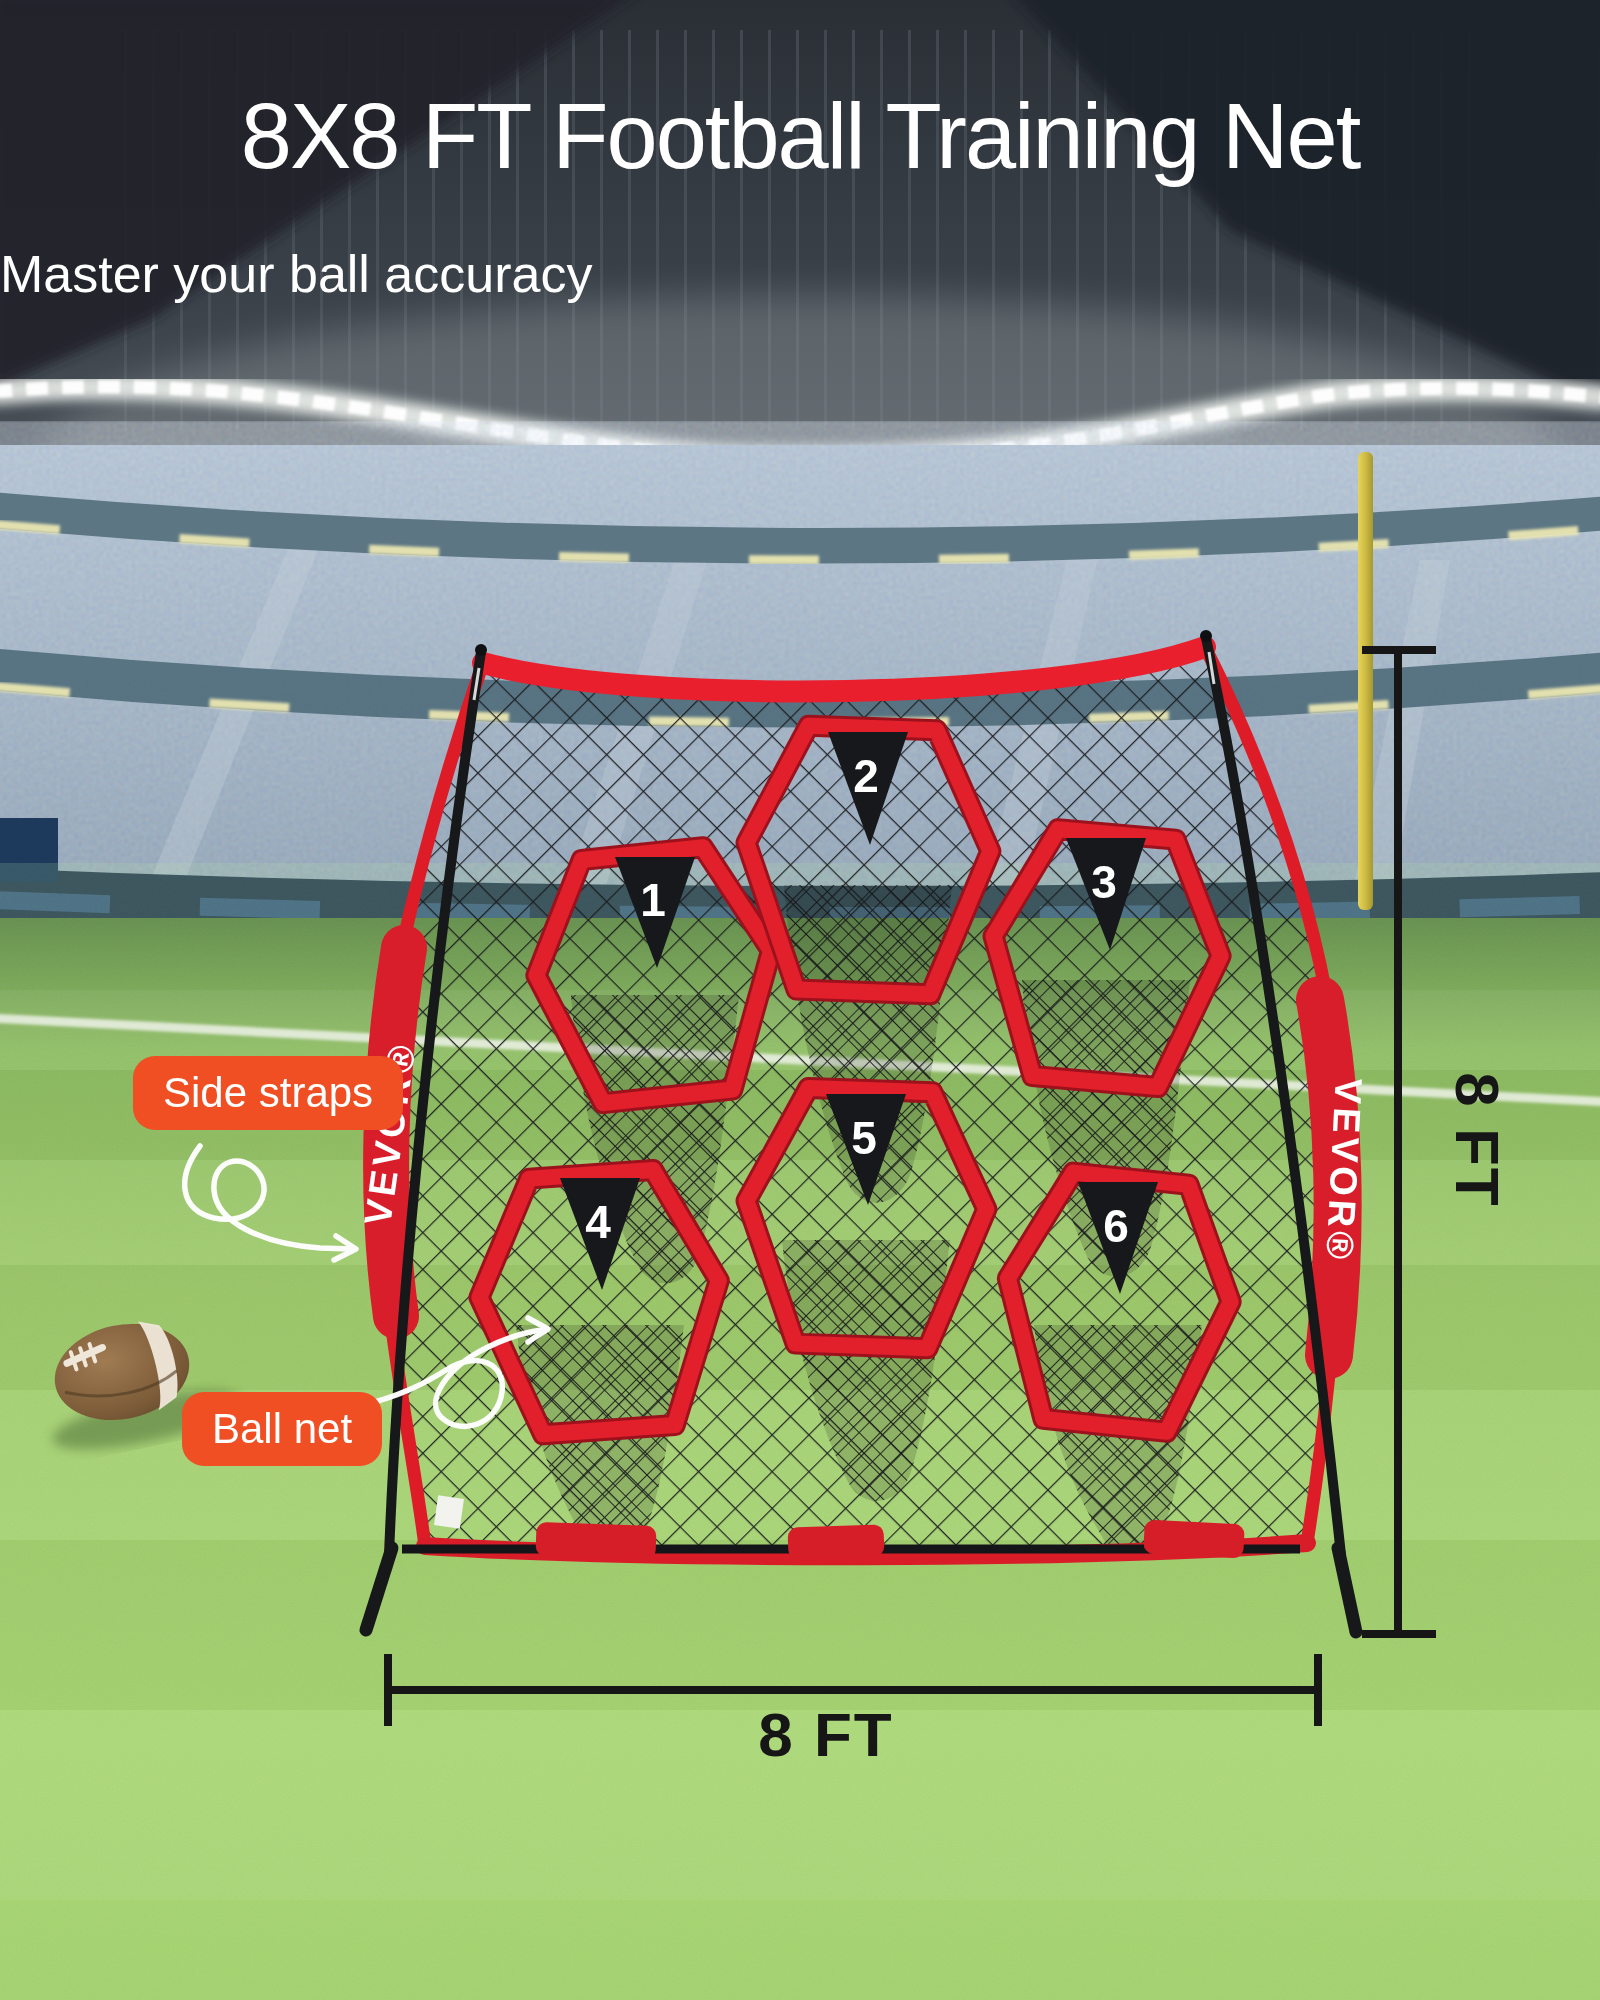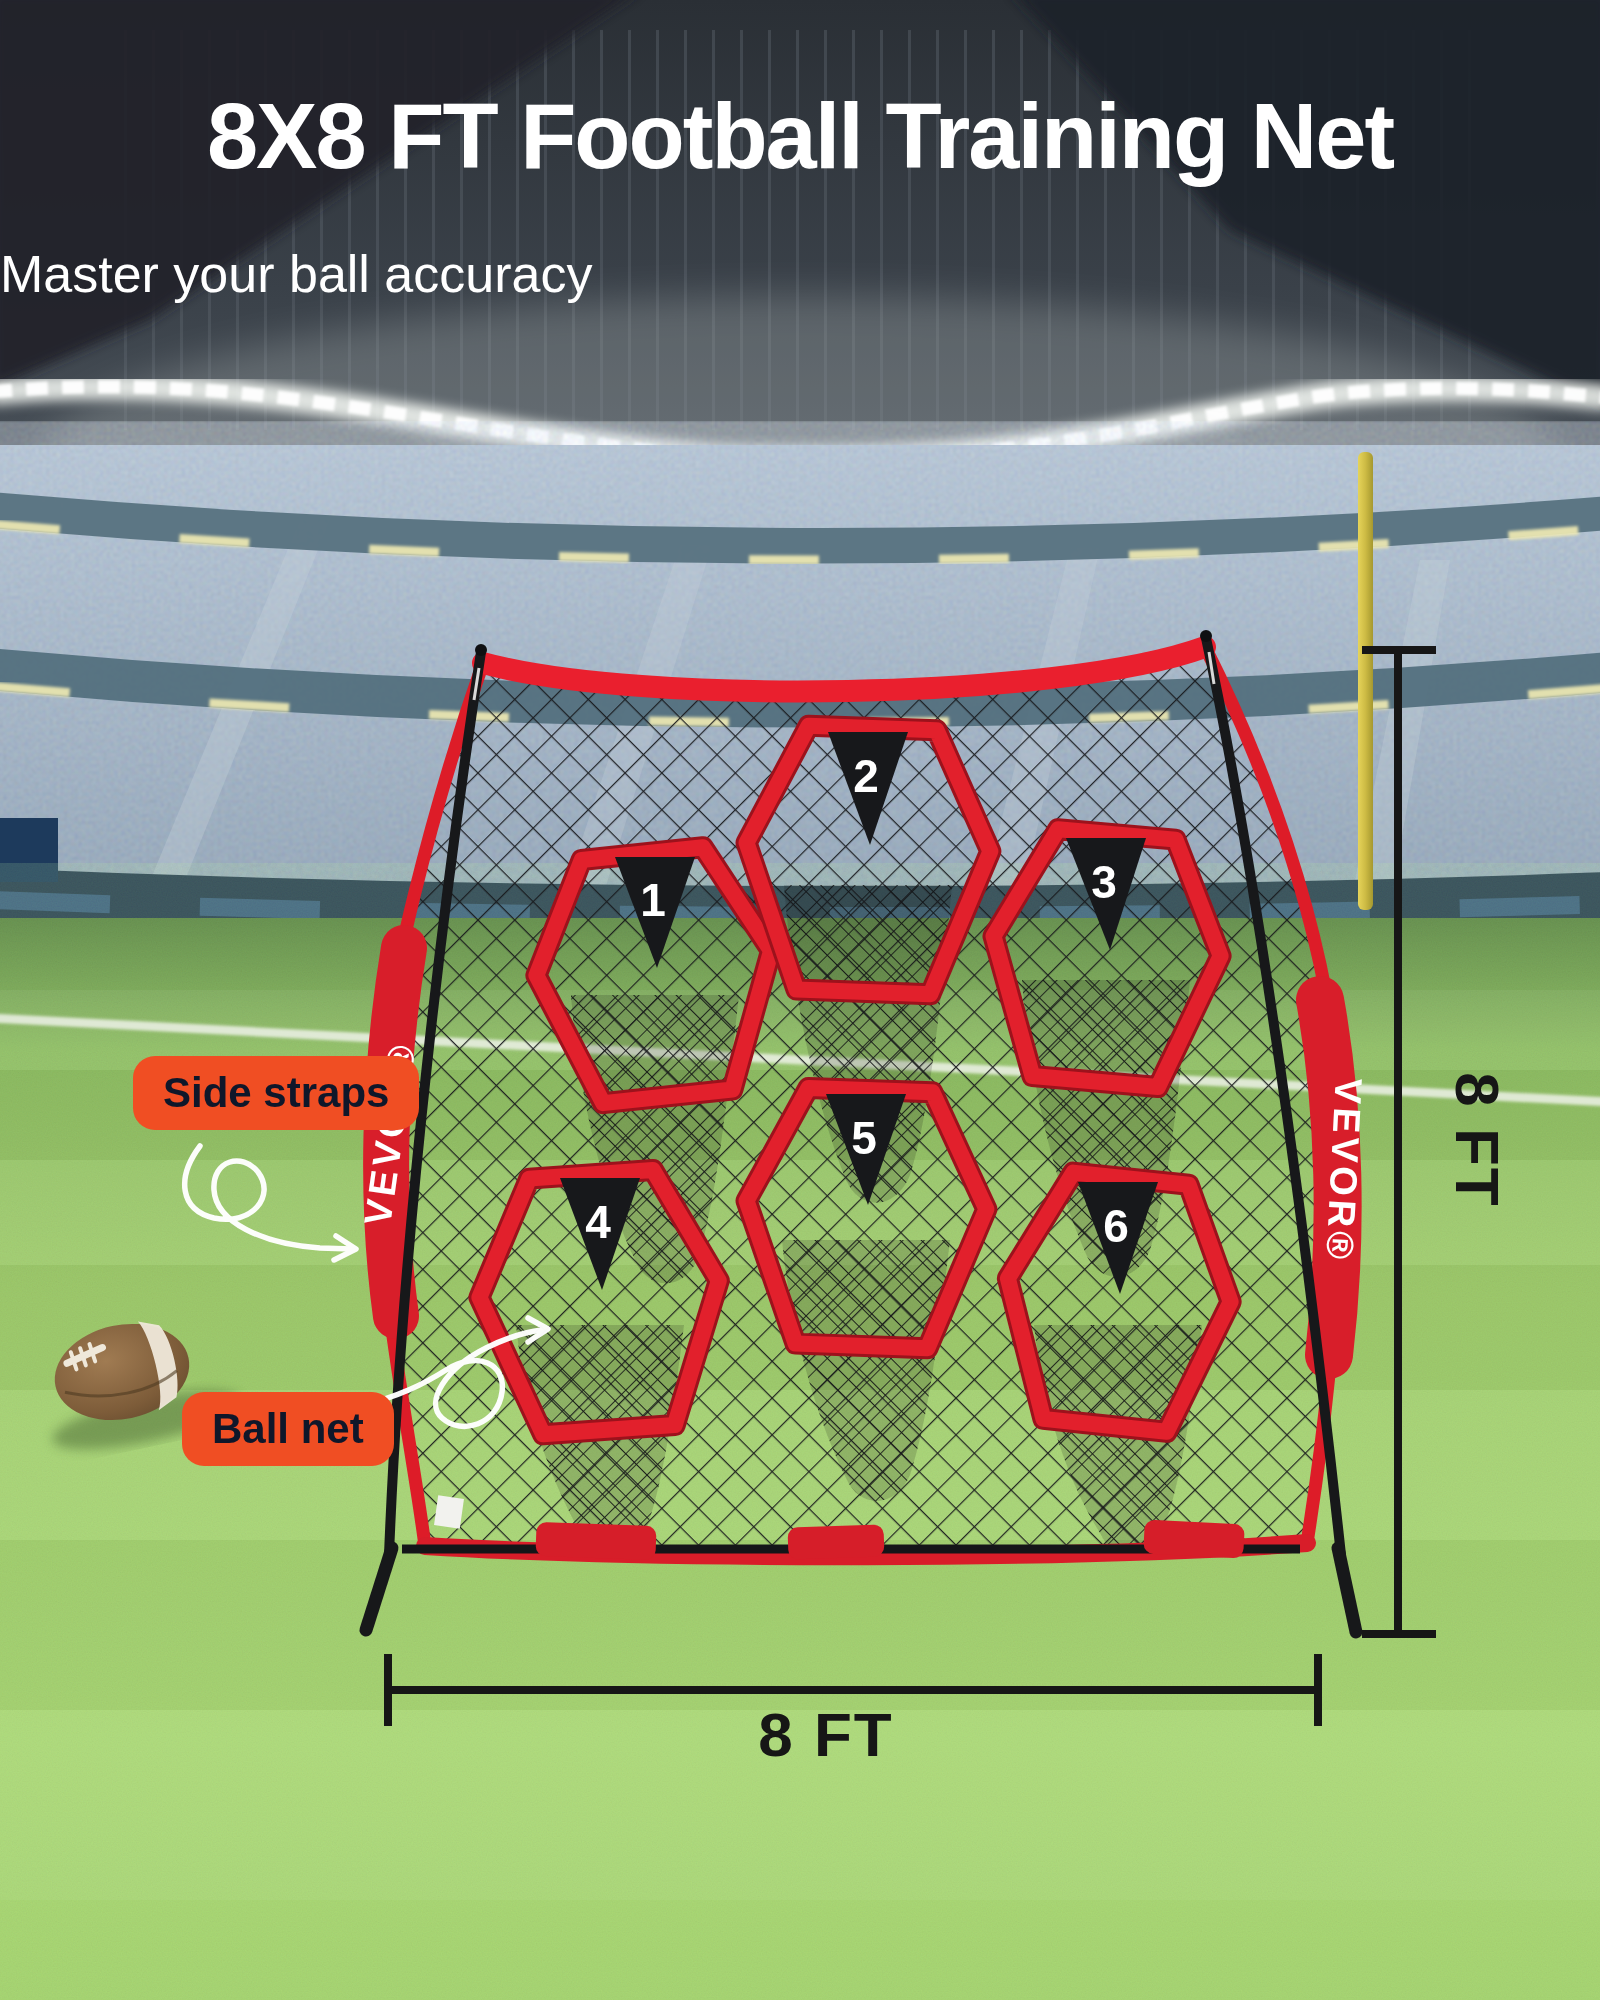--- a/index.html
+++ b/index.html
@@ -1,25 +1,25 @@
 <!DOCTYPE html>
 <html><head>
 <meta charset="utf-8">
 <style>
   html,body{margin:0;padding:0;background:#222;}
   .stage{position:relative;width:1600px;height:2000px;overflow:hidden;
          font-family:"Liberation Sans",sans-serif;background:#3a414a;}
   .stage svg.scene{position:absolute;inset:0;display:block;}
   .overlay{position:absolute;left:0;top:0;width:100%;height:100%;pointer-events:none;}
   .page-title{position:absolute;left:0;right:0;top:84px;text-align:center;
-    font-size:92px;font-weight:700;letter-spacing:-2px;color:#fff;}
+    font-size:92px;font-weight:400;letter-spacing:-2px;color:#fff;}
   .page-subtitle{position:absolute;left:0;right:0;top:244px;
     font-size:52px;font-weight:400;color:#fff;}
   .callout{position:absolute;display:inline-flex;align-items:center;justify-content:center;
-    background:#F04E23;color:#0f172a;font-size:42px;font-weight:700;
+    background:#F04E23;color:#ffffff;font-size:42px;font-weight:400;
     padding:13px 30px;border-radius:22px;white-space:nowrap;}
   .callout.side-straps{left:133px;top:1056px;}
   .callout.ball-net{left:182px;top:1392px;align-items:flex-end;}
   text{font-family:"Liberation Sans",sans-serif;}
 </style>
 </head>
 <body>
 
 <div class="stage">
 

